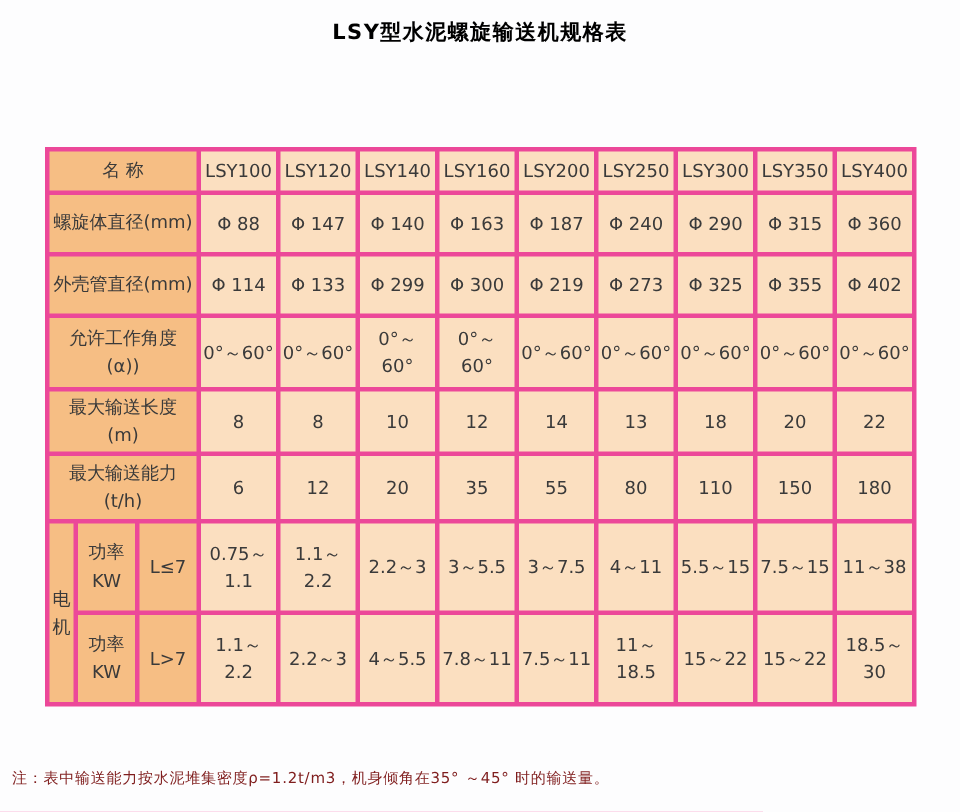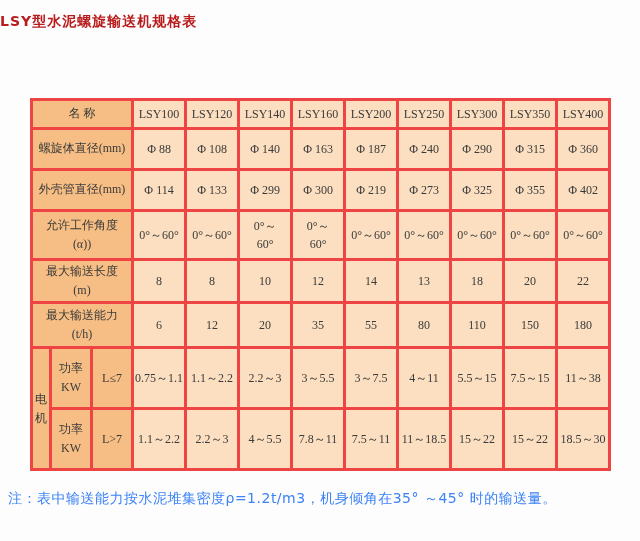--- a/index.html
+++ b/index.html
@@ -10,58 +10,58 @@
     width: 640px;
     height: 541px;
     background: #fdfdfe;
     overflow: hidden;
   }
   .title {
     position: absolute;
     top: 13px;
     left: 0;
     width: 100%;
-    color: #b91c1c;
+    text-align: center;
+    color: #000000;
     font-weight: bold;
     font-size: 14px;
     letter-spacing: 1px;
   }
   table.spec {
     position: absolute;
     top: 98px;
     left: 30px;
     border-collapse: separate;
     border-spacing: 3px;
     table-layout: fixed;
     width: 580px;
-    background: #ef4444;
-    font-family: Liberation Serif, serif;
+    background: #ec4899;
   }
   table.spec td {
     text-align: center;
     vertical-align: middle;
     font-size: 12px;
     color: #3a3a3a;
     overflow: hidden;
     padding: 1px;
   }
   td.lbl { background: #f6be84; white-space: pre-line; line-height: 1.6; }
   td.val { background: #fbdfc0; white-space: pre-line; line-height: 1.5; }
   tr.h-head td { height: 26px; }
   tr.h-sm td   { height: 38px; }
   tr.h-md td   { height: 46px; }
   tr.h-len td  { height: 40px; }
   tr.h-cap td  { height: 42px; }
   tr.h-mot td  { height: 58px; }
   .note {
     position: absolute;
-    top: 490px;
+    top: 512px;
     left: 8px;
-    font-size: 14px;
-    color: #3b82f6;
+    font-size: 10px;
+    color: #7f1d1d;
     letter-spacing: 0.5px;
   }
 </style>
 </head>
 <body>
 
 <div class="page">
 
   <div class="title">LSY型水泥螺旋输送机规格表</div>
 
@@ -91,21 +91,21 @@
       <td class="val">LSY200</td>
       <td class="val">LSY250</td>
       <td class="val">LSY300</td>
       <td class="val">LSY350</td>
       <td class="val">LSY400</td>
     </tr>
 
     <tr class="h-sm">
       <td colspan="3" class="lbl">螺旋体直径(mm)</td>
       <td class="val">Φ 88</td>
-      <td class="val">Φ 108</td>
+      <td class="val">Φ 147</td>
       <td class="val">Φ 140</td>
       <td class="val">Φ 163</td>
       <td class="val">Φ 187</td>
       <td class="val">Φ 240</td>
       <td class="val">Φ 290</td>
       <td class="val">Φ 315</td>
       <td class="val">Φ 360</td>
     </tr>
 
     <tr class="h-sm">

